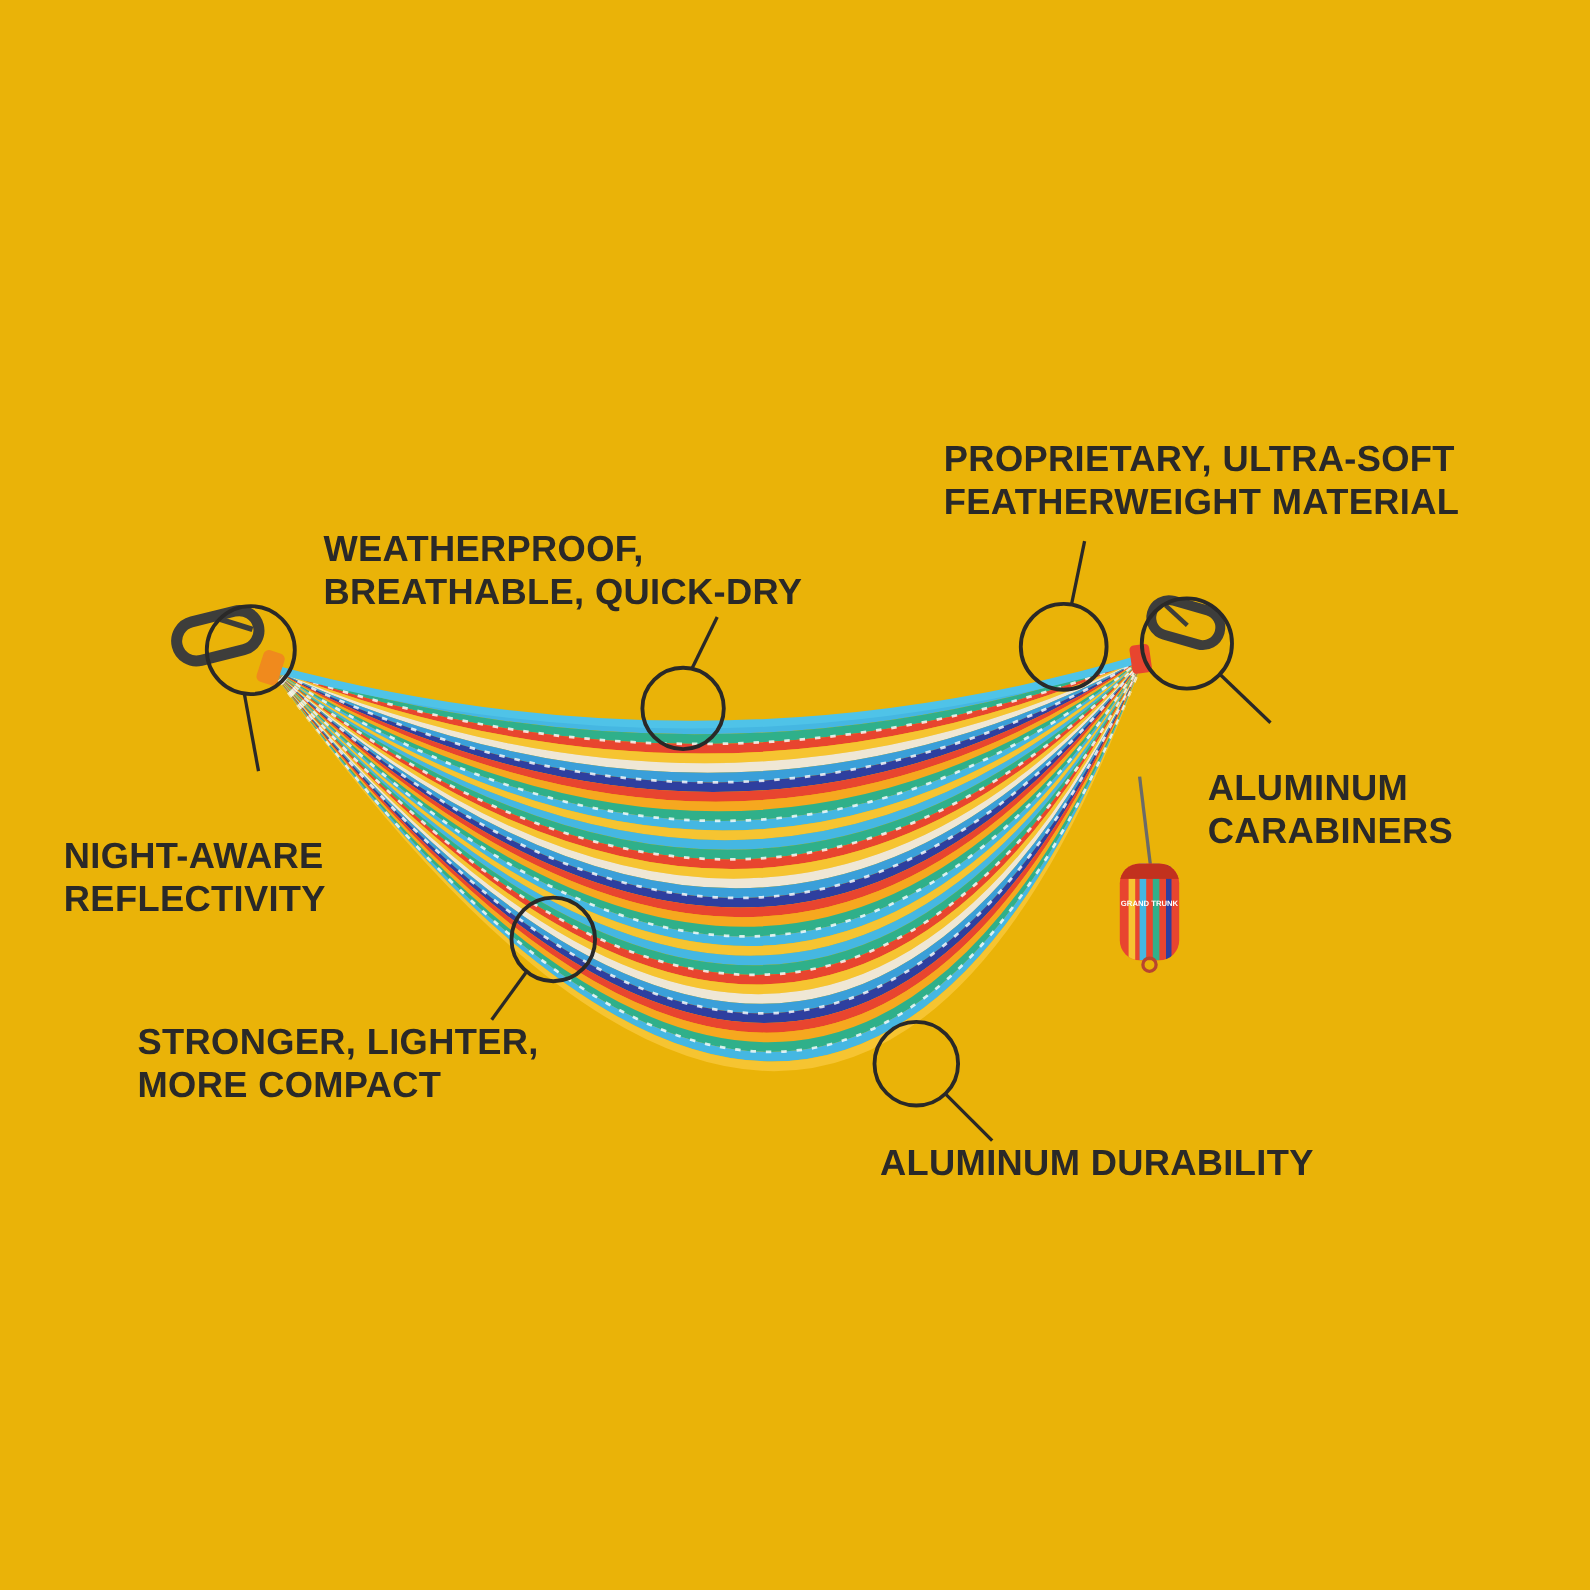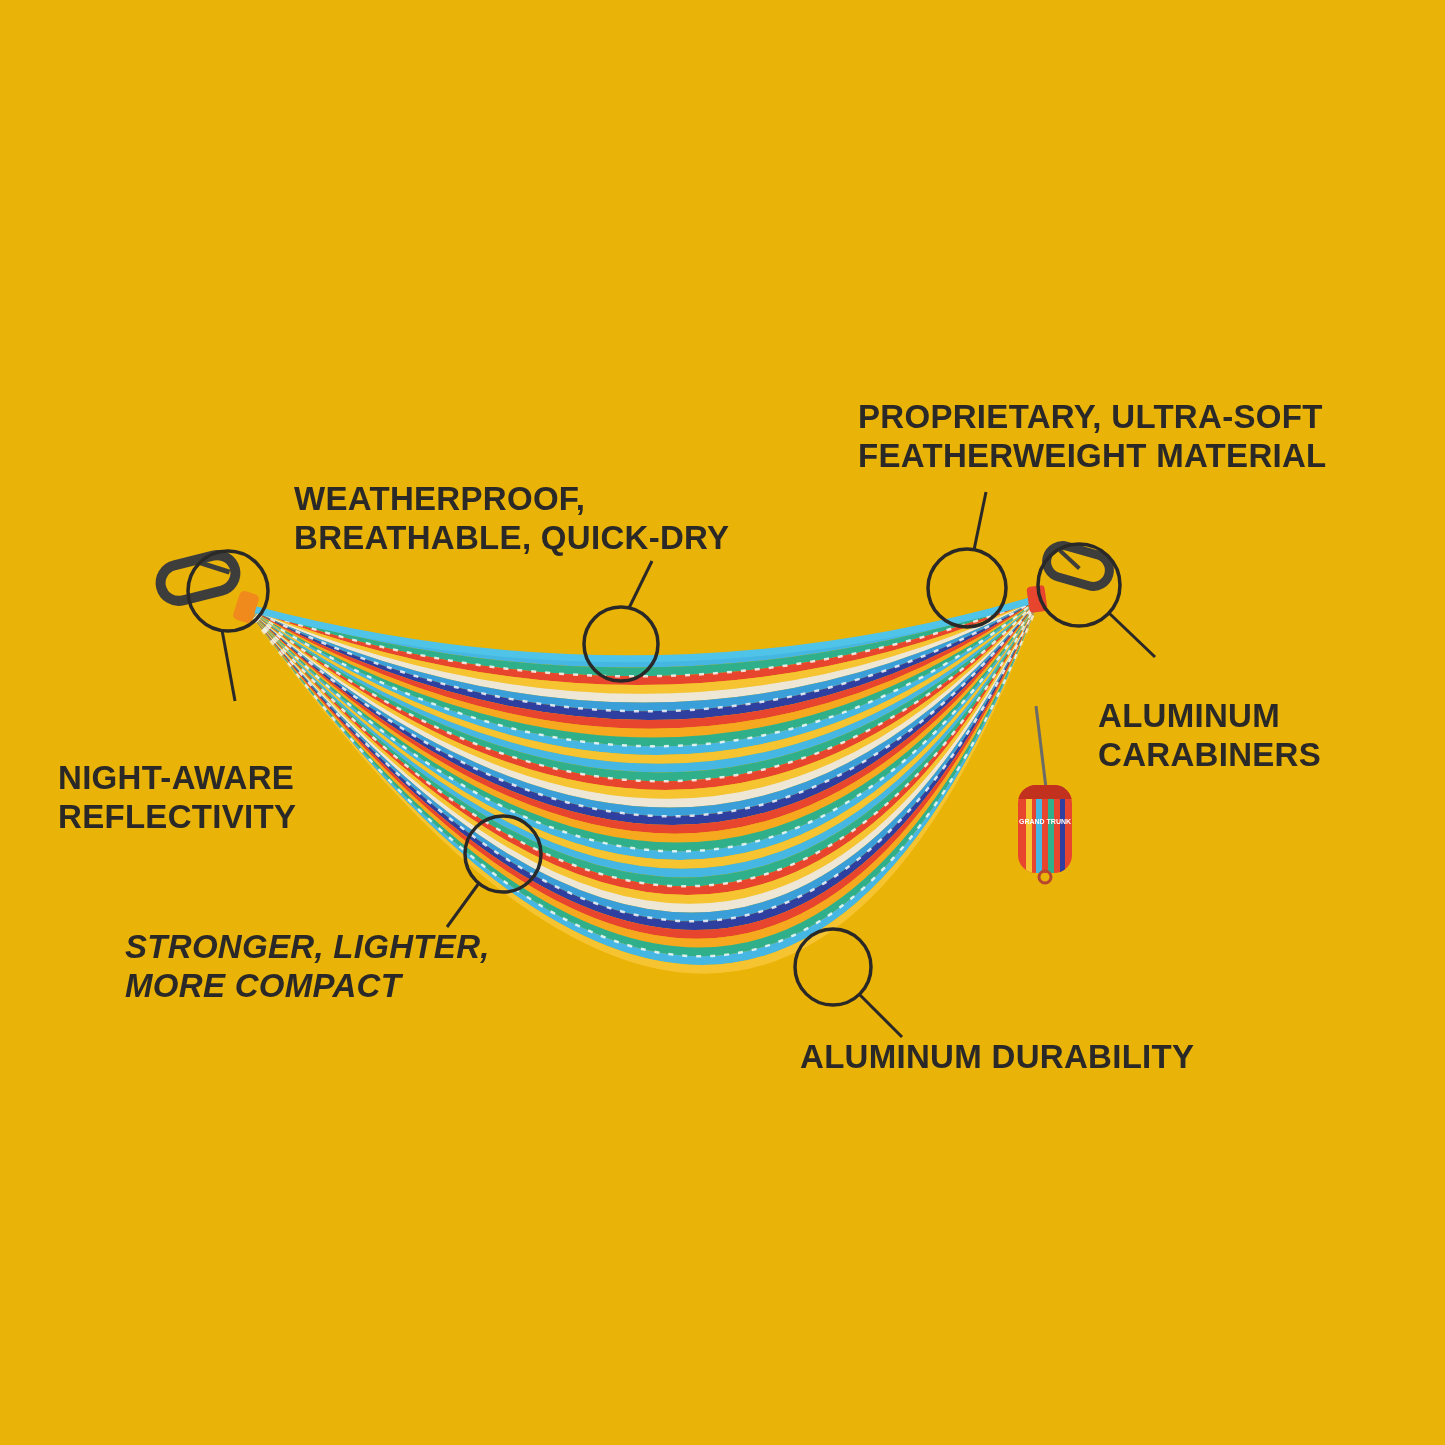--- a/index.html
+++ b/index.html
@@ -139,21 +139,21 @@
   <div class="label" style="left:1098px;top:665px;margin-top:32px;">
     <div>ALUMINUM</div>
     <div>CARABINERS</div>
   </div>
 
   <div class="label" style="left:58px;top:713px;margin-top:46px;">
     <div>NIGHT-AWARE</div>
     <div>REFLECTIVITY</div>
   </div>
 
-  <div class="label" style="left:125px;top:928px;font-style:italic;">
+  <div class="label" style="left:125px;top:928px;">
     <div>STRONGER, LIGHTER,</div>
     <div>MORE COMPACT</div>
   </div>
 
   <div class="label" style="left:800px;top:1038px;">
     <div>ALUMINUM DURABILITY</div>
   </div>
 
 </div>
 

